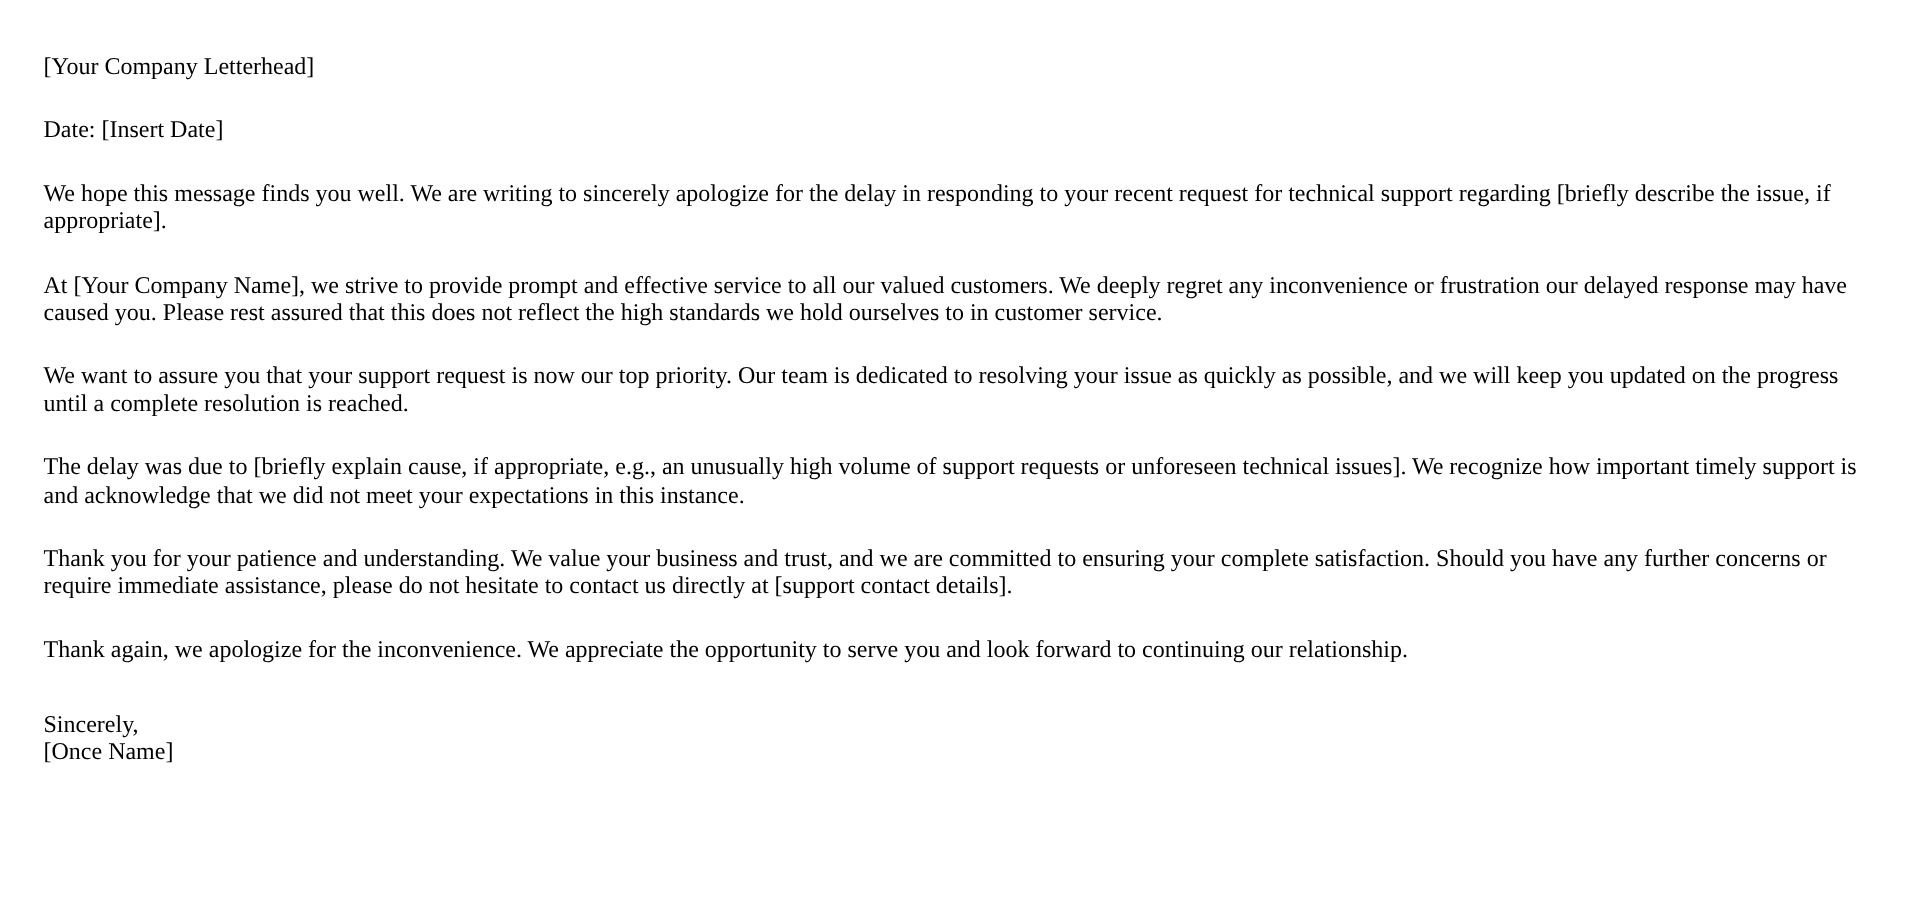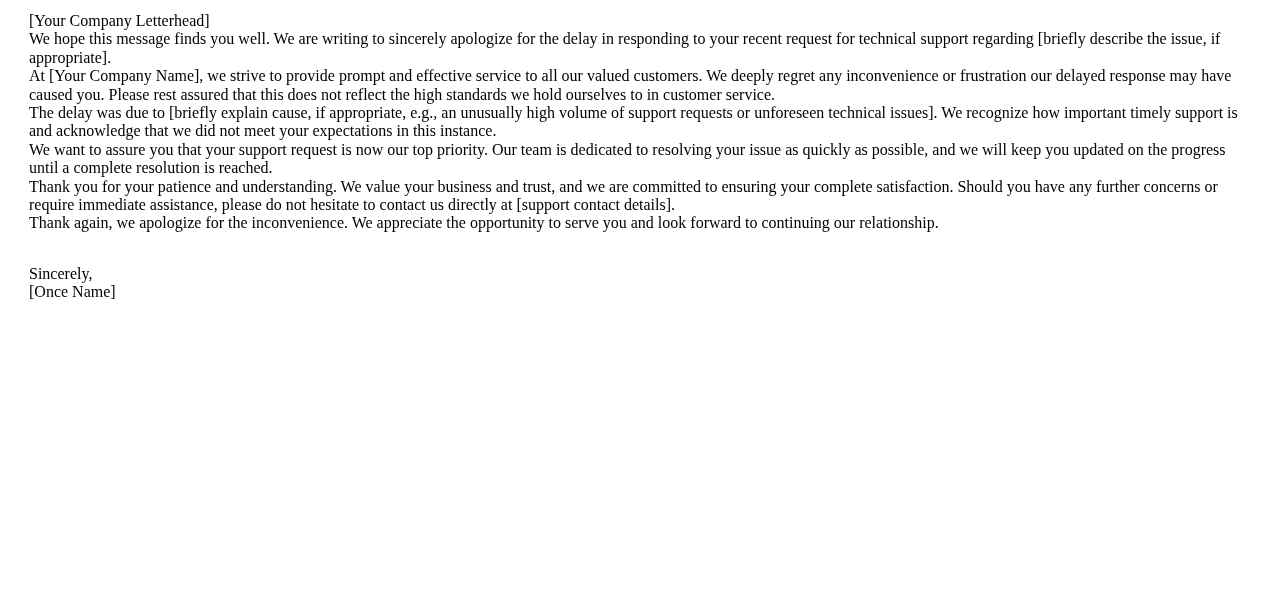--- a/index.html
+++ b/index.html
@@ -17,46 +17,47 @@
     padding: 12px 38px 0 29px;
     font-family: "Liberation Serif", "DejaVu Serif", serif;
     font-size: 16px;
     line-height: 1.15;
     color: #000000;
   }
   .letter-body {
     width: 1211px;
   }
   .para {
-    margin: 0 0;
+    margin: 24px 0;
   }
   .closing-block {
     margin: 32px 0;
   }
   .closing-line {
     display: block;
   }
 </style>
 </head>
 <body>
 
 <div class="page">
   <div class="letter-body">
 
     <p class="para">[Your Company Letterhead]</p>
 
+    <p class="para">Date: [Insert Date]</p>
 
 
     <p class="para">We hope this message finds you well. We are writing to sincerely apologize for the delay in responding to your recent request for technical support regarding [briefly describe the issue, if appropriate].</p>
 
     <p class="para">At [Your Company Name], we strive to provide prompt and effective service to all our valued customers. We deeply regret any inconvenience or frustration our delayed response may have caused you. Please rest assured that this does not reflect the high standards we hold ourselves to in customer service.</p>
 
+    <p class="para">We want to assure you that your support request is now our top priority. Our team is dedicated to resolving your issue as quickly as possible, and we will keep you updated on the progress until a complete resolution is reached.</p>
+
     <p class="para">The delay was due to [briefly explain cause, if appropriate, e.g., an unusually high volume of support requests or unforeseen technical issues]. We recognize how important timely support is and acknowledge that we did not meet your expectations in this instance.</p>
-
-    <p class="para">We want to assure you that your support request is now our top priority. Our team is dedicated to resolving your issue as quickly as possible, and we will keep you updated on the progress until a complete resolution is reached.</p>
 
     <p class="para">Thank you for your patience and understanding. We value your business and trust, and we are committed to ensuring your complete satisfaction. Should you have any further concerns or require immediate assistance, please do not hesitate to contact us directly at [support contact details].</p>
 
     <p class="para">Thank again, we apologize for the inconvenience. We appreciate the opportunity to serve you and look forward to continuing our relationship.</p>
 
     <div class="closing-block">
       <span class="closing-line">Sincerely,</span>
       <span class="closing-line">[Once Name]</span>
     </div>
 

